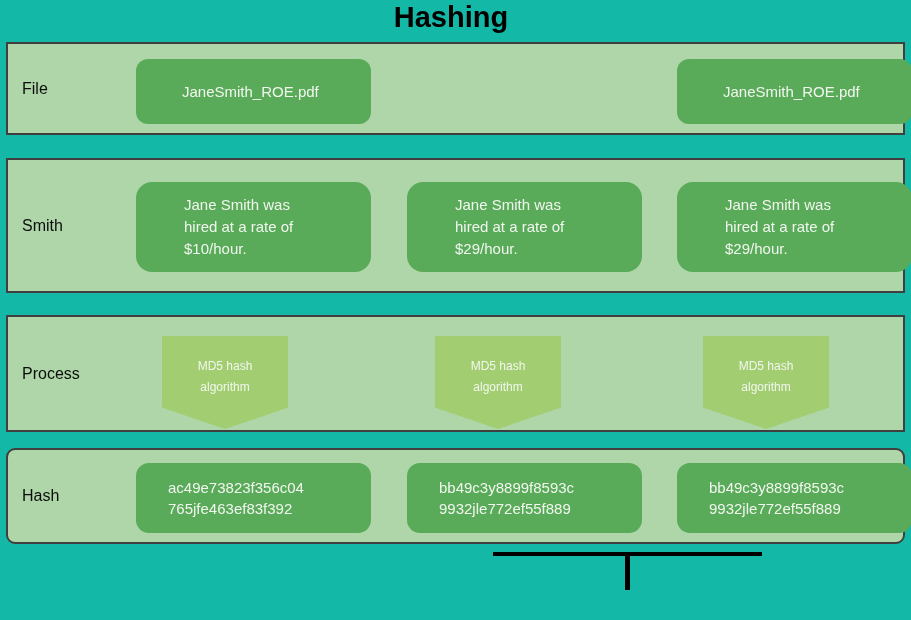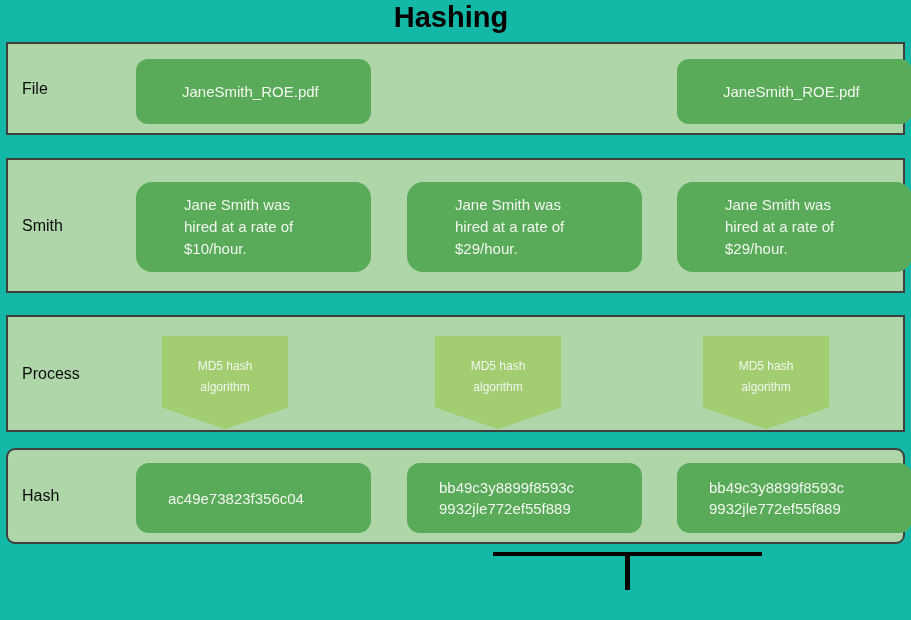--- a/index.html
+++ b/index.html
@@ -148,20 +148,21 @@
     <div class="arrow a3">
       <div>MD5 hash</div>
       <div>algorithm</div>
     </div>
   </div>
 
   <div class="row row-hash">
     <div class="row-label">Hash</div>
     <div class="box hash-box col1">
       <div>ac49e73823f356c04</div>
+      <div>765jfe463ef83f392</div>
     </div>
     <div class="box hash-box col2">
       <div>bb49c3y8899f8593c</div>
       <div>9932jle772ef55f889</div>
     </div>
     <div class="box hash-box col3">
       <div>bb49c3y8899f8593c</div>
       <div>9932jle772ef55f889</div>
     </div>
   </div>

